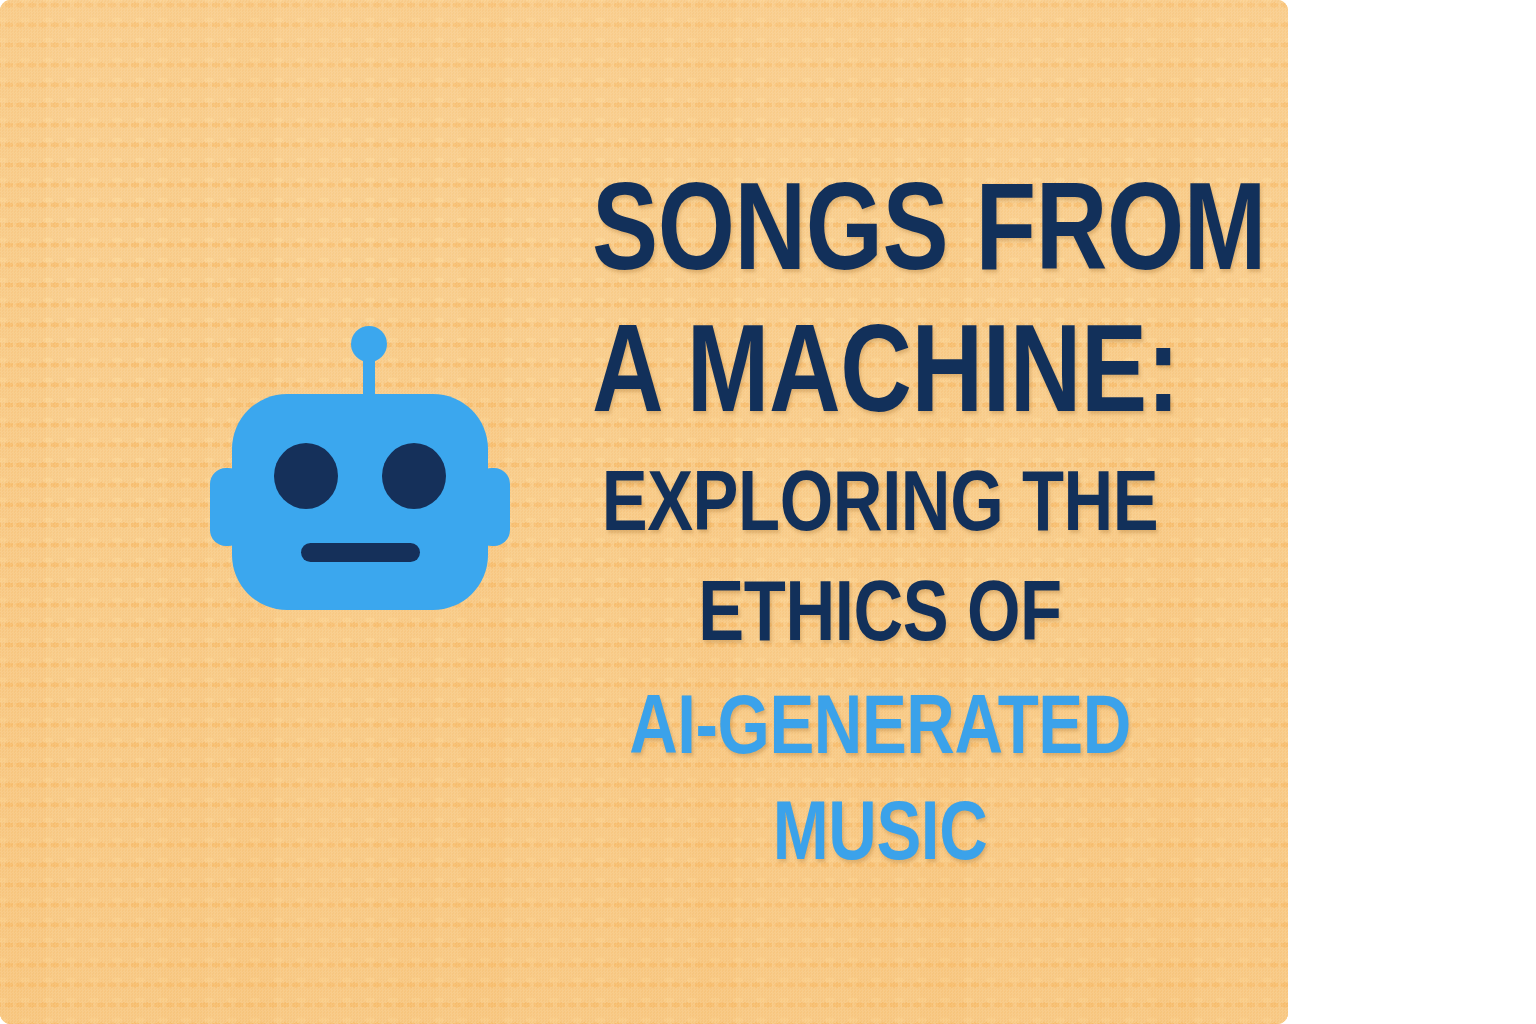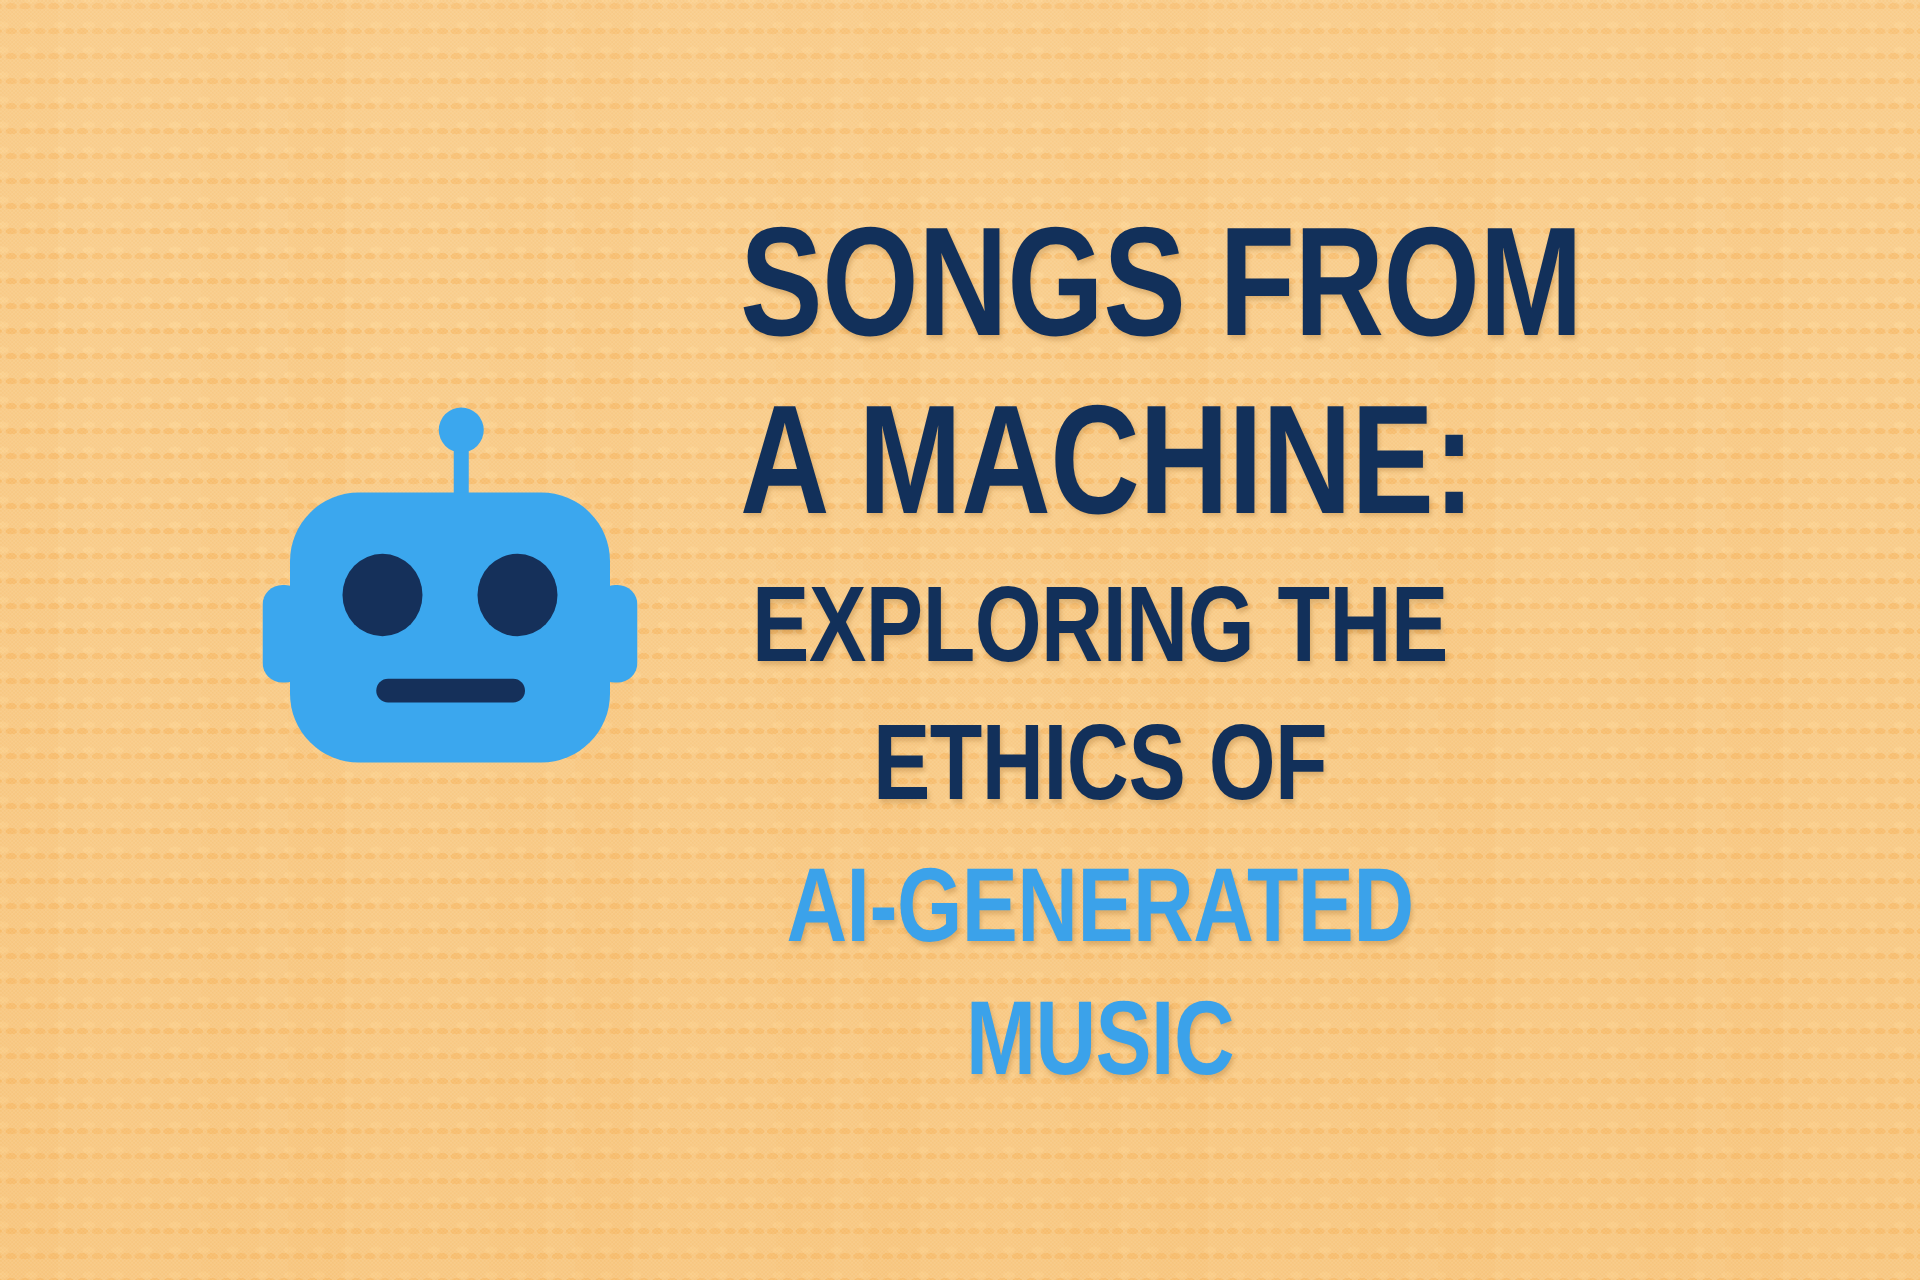--- a/index.html
+++ b/index.html
@@ -2,25 +2,26 @@
 <html><head>
 <meta charset="utf-8">
 <style>
   html, body {
     margin: 0;
     padding: 0;
     background: #ffffff;
   }
   #poster {
     position: relative;
-    width: 1536px;
+    width: 1288px;
     height: 1024px;
     overflow: hidden;
     background-color: #f9ce8d;
     font-family: "Liberation Sans", sans-serif;
+    border-radius: 11px;
   }
 
   
   .bg-base {
     position: absolute;
     inset: 0;
     background-color: #f9ce8d;
   }
   .bg-pills {
     position: absolute;

